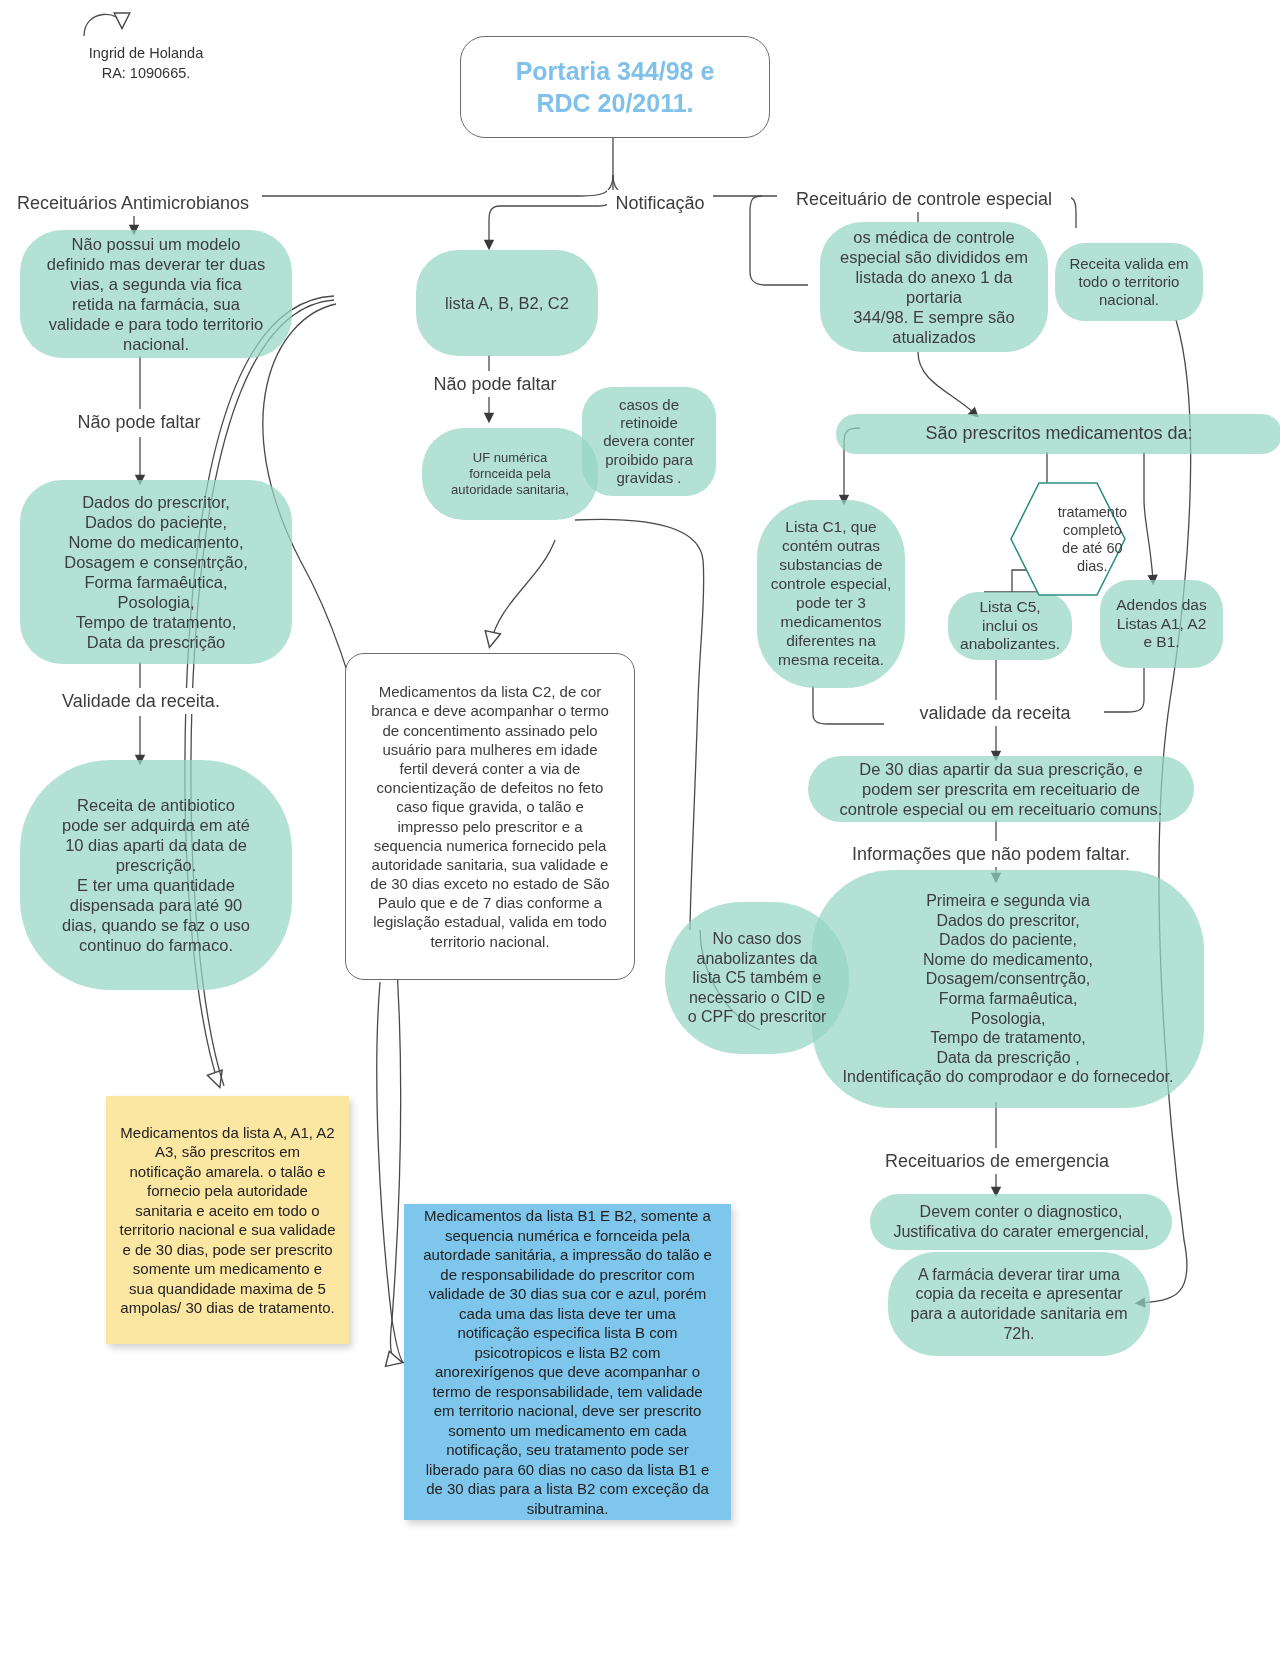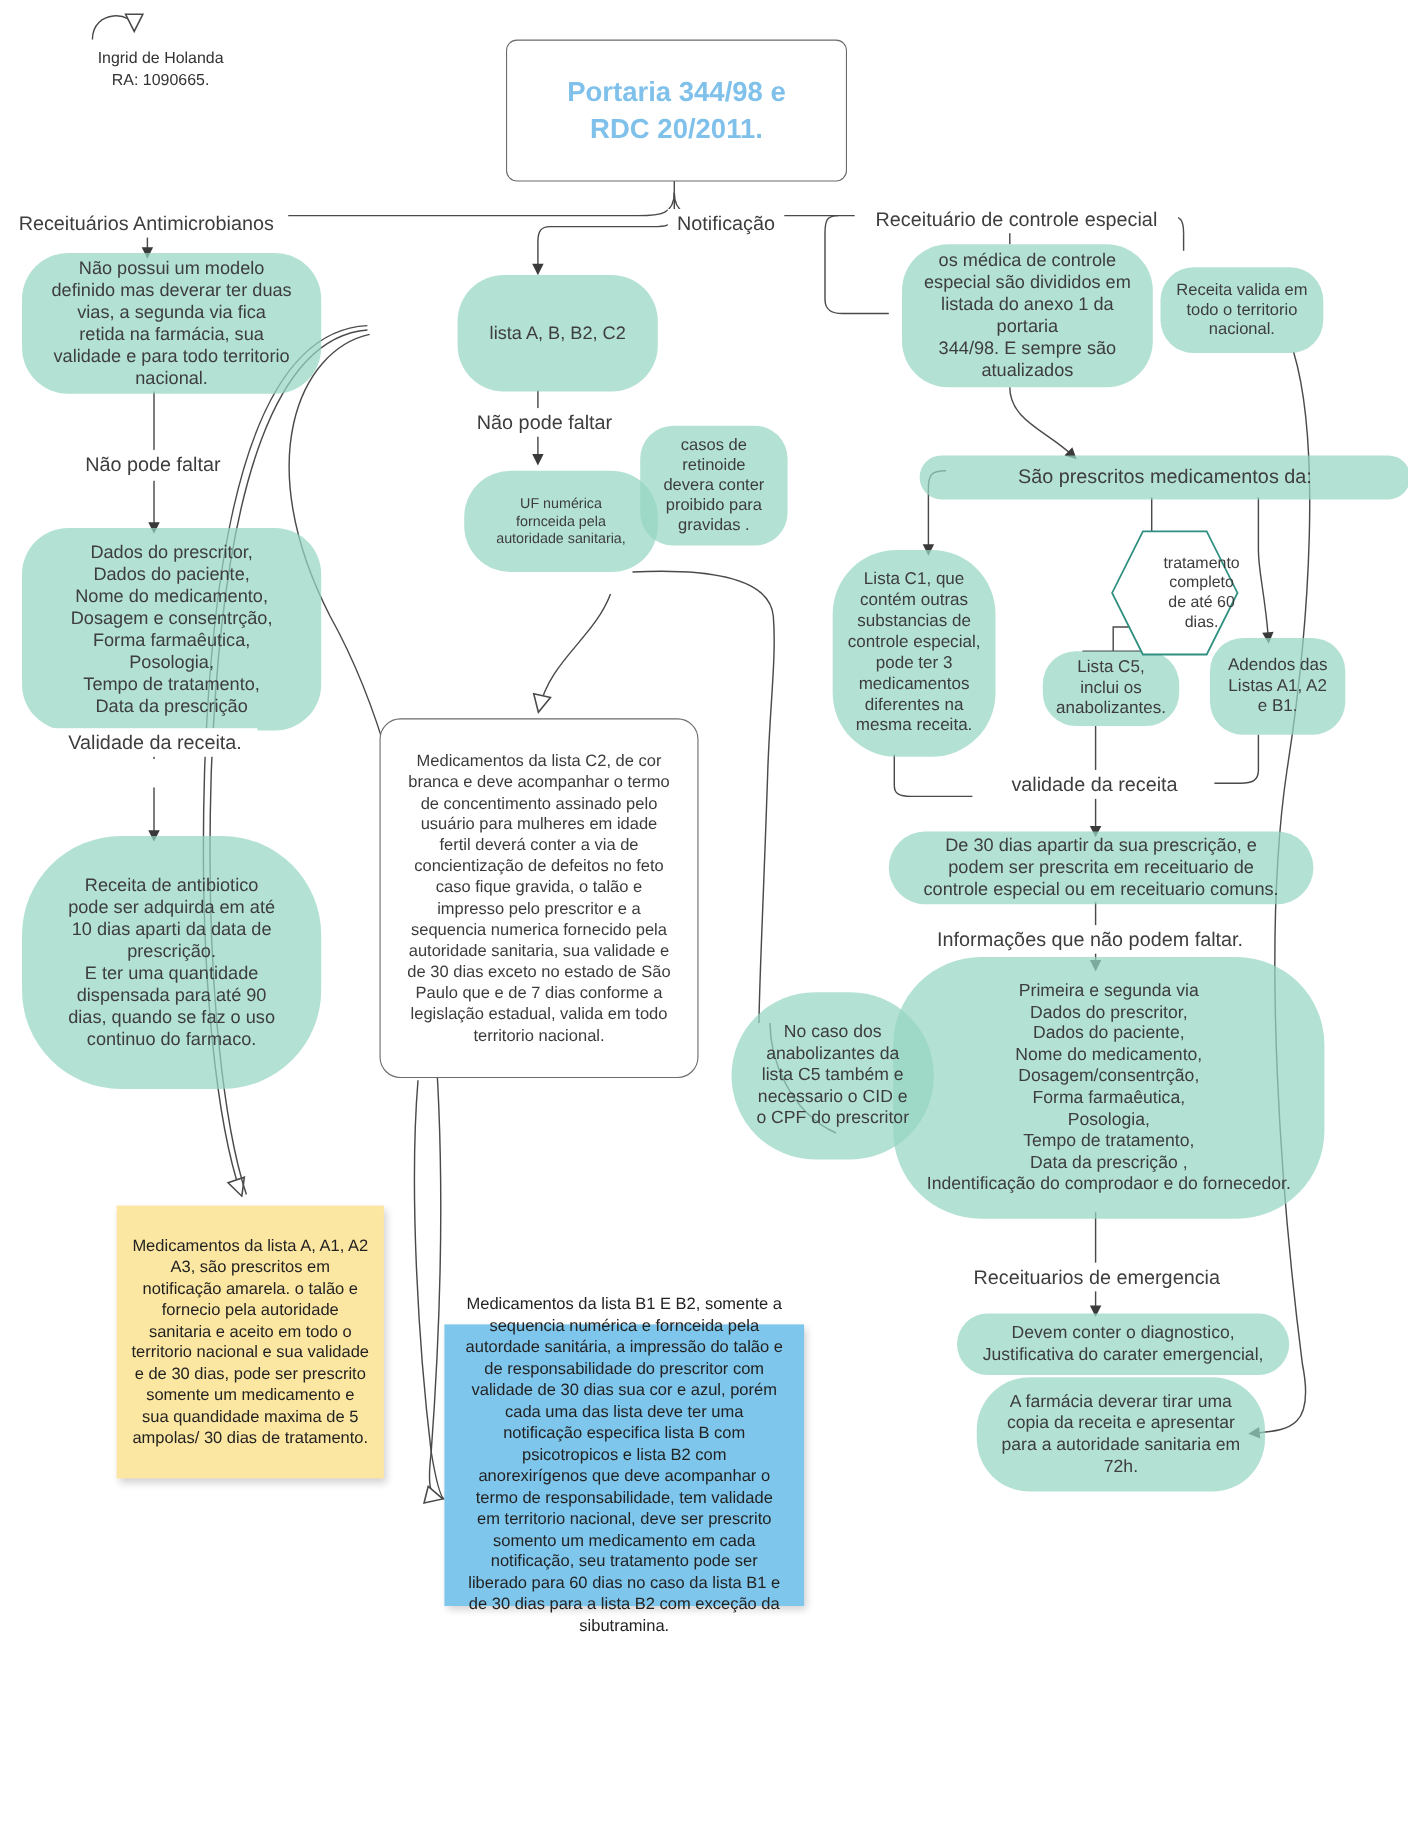--- a/index.html
+++ b/index.html
@@ -190,21 +190,21 @@
 
       <path d="M380,982 C372,1080 380,1220 392,1320 C398,1356 402,1362 404,1363"></path>
 
       <path d="M700,930 C700,960 716,1010 760,1030"></path>
     </g>
   </svg>
 
   <div class="credit" style="left:56px; top:44px; width:180px;"><span>Ingrid de Holanda</span>
 <span>RA: 1090665.</span></div>
 
-  <div class="title-box" style="left:460px; top:36px; width:310px; height:129px;">Portaria 344/98 e
+  <div class="title-box" style="left:460px; top:36px; width:310px; height:102px;border-radius:25px;">Portaria 344/98 e
 RDC 20/2011.</div>
 
   <div class="label" style="left:4px; top:190px; width:258px; height:26px;">Receituários Antimicrobianos</div>
   <div class="label" style="left:607px; top:190px; width:106px; height:26px;">Notificação</div>
   <div class="label" style="left:777px; top:186px; width:294px; height:26px;">Receituário de controle especial</div>
 
   <div class="node teal" style="left:8px; top:230px; width:272px; height:128px; padding:6px 10px;">Não possui um modelo
 definido mas deverar ter duas
 vias, a segunda via  fica
 retida na farmácia, sua
@@ -215,21 +215,21 @@
 
   <div class="node teal" style="left:8px; top:480px; width:272px; height:184px; padding:6px 10px;">Dados do prescritor,
 Dados do paciente,
 Nome do medicamento,
 Dosagem e consentrção,
 Forma farmaêutica,
 Posologia,
 Tempo de tratamento,
 Data da prescrição</div>
 
-  <div class="label" style="left:48px; top:662px; width:186px; height:26px;">Validade da receita.</div>
+  <div class="label" style="left:48px; top:688px; width:186px; height:26px;">Validade da receita.</div>
 
   <div class="node teal" style="left:8px; top:760px; width:272px; height:230px; padding:6px 10px; border-radius:90px;">Receita de antibiotico
 pode ser adquirda em até
 10 dias aparti da data de
 prescrição.
 E ter uma quantidade
 dispensada para até 90
 dias, quando se faz o uso
 continuo do farmaco.</div>
 
@@ -266,21 +266,21 @@
 A3, são prescritos em
 notificação amarela.  o talão e
 fornecio pela autoridade
 sanitaria e aceito em todo o
 territorio nacional e sua validade
 e de 30 dias, pode ser prescrito
 somente um medicamento e
 sua quandidade maxima de 5
 ampolas/ 30 dias de tratamento.</div>
 
-  <div class="sticky blue" style="left:404px; top:1204px; width:327px; height:256px;">Medicamentos da lista B1 E B2, somente a
+  <div class="sticky blue" style="left:404px; top:1204px; width:327px; height:316px;">Medicamentos da lista B1 E B2, somente a
 sequencia numérica e fornceida pela
 autordade sanitária, a impressão do talão e
 de responsabilidade do prescritor com
 validade de 30 dias sua cor e azul, porém
 cada uma das lista deve ter uma
 notificação especifica lista B com
 psicotropicos e lista B2 com
 anorexirígenos que deve acompanhar o
 termo de responsabilidade, tem validade
 em territorio nacional, deve ser prescrito

